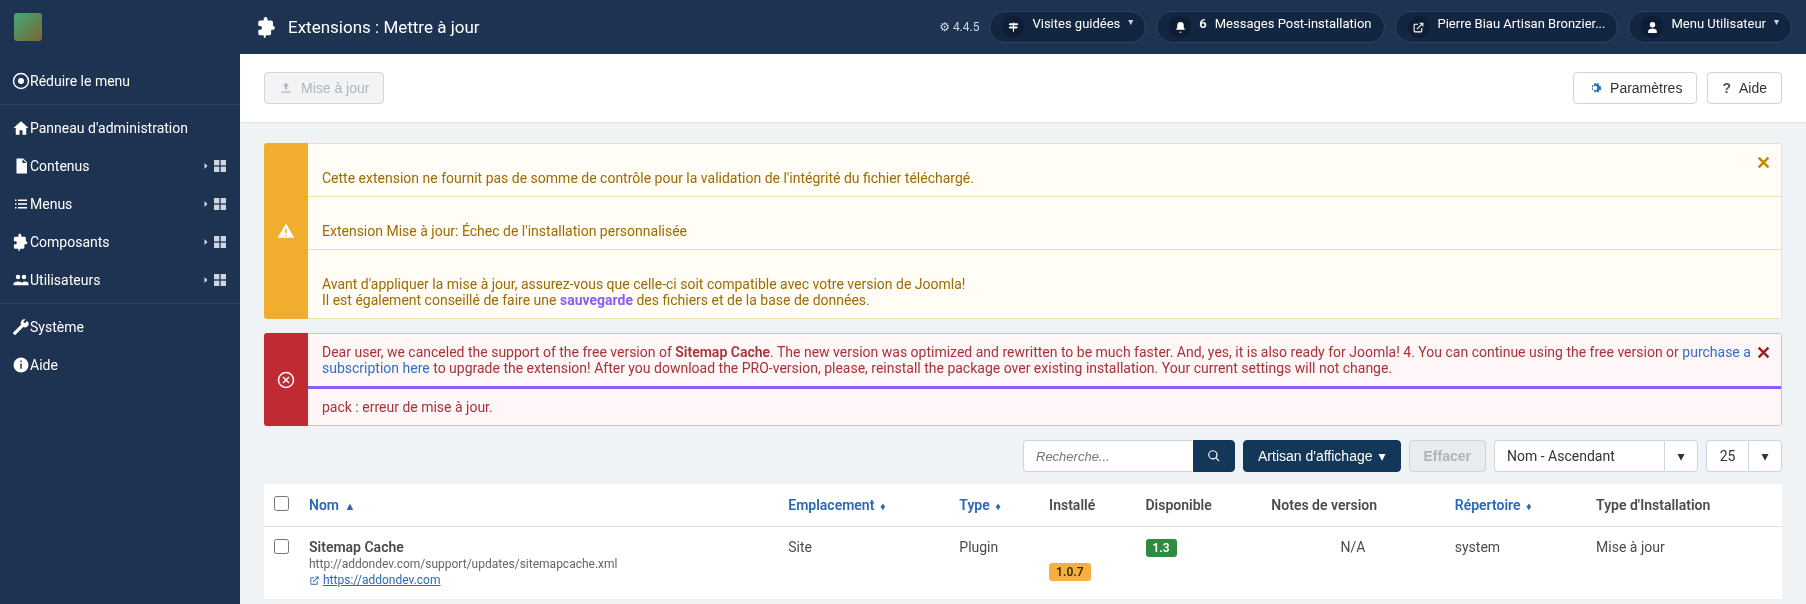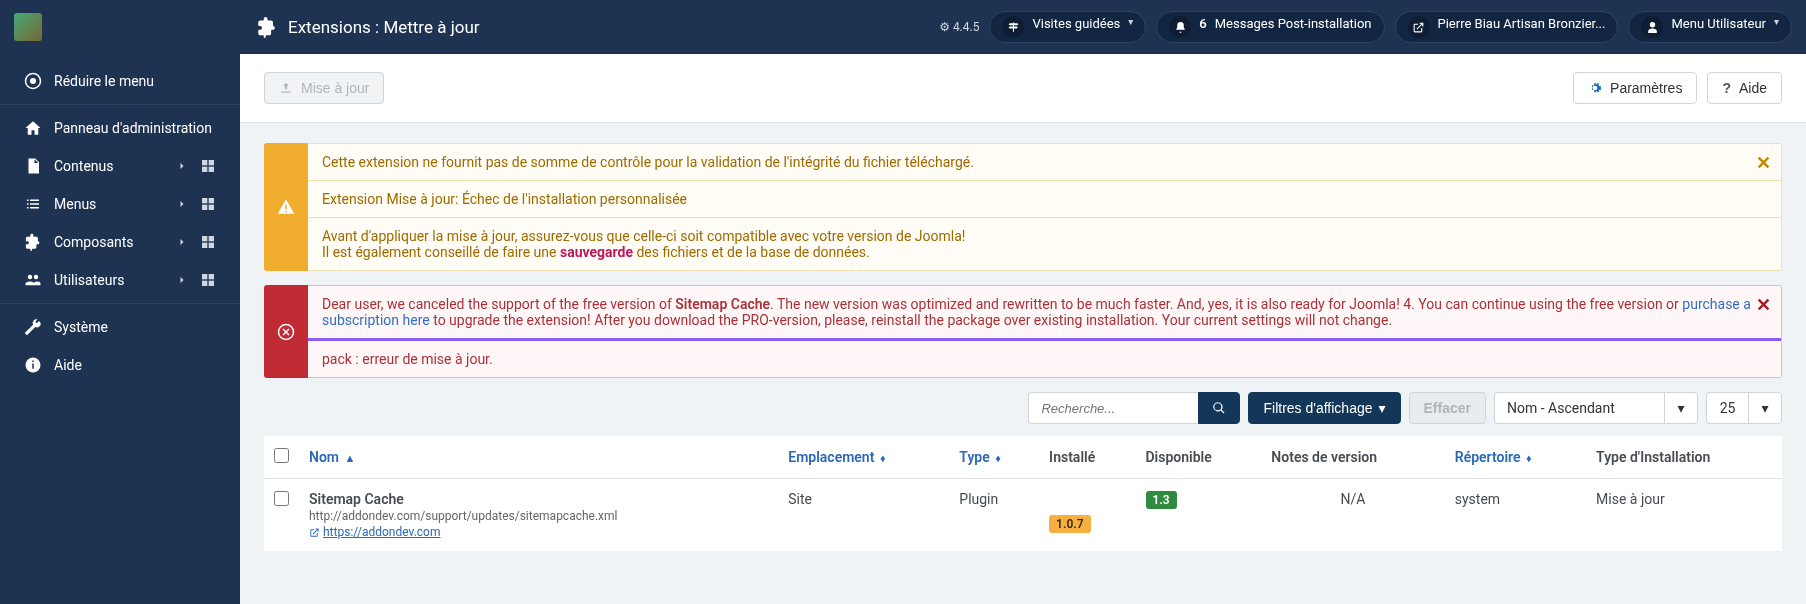--- a/index.html
+++ b/index.html
@@ -17,21 +17,21 @@
 .ver-badge { color: #cfd6e0; font-size: 12px; }
 .pill { display: flex; align-items: flex-start; gap: 8px; background: #132641; border: 1px solid #2a4466; border-radius: 20px; padding: 4px 12px; color: #fff; font-size: 13px; cursor: pointer; white-space: nowrap; }
 .pill .circ { width: 22px; height: 22px; border-radius: 50%; background: #0e1d33; display: flex; align-items: center; justify-content: center; }
 .pill svg { width: 13px; height: 13px; fill: #fff; }
 .pill .count { font-weight: 600; }
 .pill .caret { font-size: 10px; opacity: 0.8; }
 
 
 .layout { display: flex; min-height: calc(100vh - 54px); }
 .sidebar { width: 240px; background: #1e3352; color: #cfd6e0; padding: 8px 0; flex-shrink: 0; }
-.side-item { display: flex; align-items: center; gap: 12px; padding: 10px 24px; cursor: pointer; color: #fff; font-size: 14px; }
+.side-item { display: flex; align-items: center; padding: 10px 12px; cursor: pointer; color: #fff; font-size: 14px; }
 .side-item svg.ic { width: 18px; height: 18px; fill: #fff; }
 .side-item .txt { flex: 1; }
 .side-item .chev { width: 12px; height: 12px; fill: #cfd6e0; }
 .side-item .dash { width: 16px; height: 16px; fill: #cfd6e0; }
 .side-sep { border: none; border-top: 1px solid #2a4466; margin: 4px 0; }
 
 
 .main { flex: 1; padding: 0; }
 .toolbar { background: #fff; border-bottom: 1px solid #dee2e6; padding: 18px 24px; display: flex; align-items: center; gap: 10px; }
 .btn { display: inline-flex; align-items: center; gap: 8px; border: 1px solid #ced4da; background: #fff; padding: 7px 14px; border-radius: 4px; font-size: 14px; cursor: pointer; color: #333; }
@@ -44,23 +44,23 @@
 .content-area { padding: 20px 24px; }
 
 
 .alert { display: flex; border-radius: 3px; overflow: hidden; margin-bottom: 14px; }
 .alert .stripe { width: 44px; display: flex; align-items: center; justify-content: center; flex-shrink:0; }
 .alert .body { flex: 1; position: relative; }
 .alert .close { position: absolute; right: 10px; top: 8px; cursor: pointer; font-size: 18px; font-weight: bold; }
 .alert-warn .stripe { background: #f0ad2e; }
 .alert-warn .body { background: #fffdf5; border: 1px solid #f0e2b0; border-left: none; }
 .alert-warn .close { color: #c08a00; }
-.alert-warn .msg { padding: 10px 30px 10px 14px; color: #9f6b00; border-bottom: 1px solid #f0e2b0; font-size: 14px; }
+.alert-warn .msg { padding: 26px 30px 10px 14px; color: #9f6b00; border-bottom: 1px solid #f0e2b0; font-size: 14px; }
 .alert-warn .msg:last-child { border-bottom: none; }
-.alert-warn .msg b { color: #be185d; }
+.alert-warn .msg b { color: #8b5cf6; }
 .alert-err .stripe { background: #c02b33; }
 .alert-err .body { background: #fff7f7; border: 1px solid #e6b9bb; border-left: none; }
 .alert-err .close { color: #a01f27; }
 .alert-err .msg { padding: 10px 30px 10px 14px; color: #a83238; border-bottom: 3px solid #8b5cf6; font-size: 14px; }
 .alert-err .msg:last-child { border-bottom: none; }
 .alert-err a { color: #326fc2; }
 .alert-err b { color: #a83238; font-weight: 600; }
 .stripe svg { width: 18px; height: 18px; fill: #fff; }
 
 
@@ -301,21 +301,21 @@
       <div class="filters">
         <div class="inputgrp">
           <input class="search-inp" placeholder="Recherche..." style="">
           <button class="search-btn">
             <svg viewBox="0 0 24 24">
                 <path d="M10 2a8 8 0 1 0 5 14.3l5 5 1.4-1.4-5-5A8 8 0 0 0 10 2zm0 2a6 6 0 1 1 0 12 6 6 0 0 1 0-12z"></path>
               </svg>
           </button>
         </div>
         <button class="filter-btn">
-          <span>Filtres d'affichage</span>
+          <span>Artisan d'affichage</span>
             <span class="caret">▾</span>
         </button>
         <button class="clr-btn">Effacer</button>
         <div class="sel sort">
           <div class="sel-txt">Nom - Ascendant</div>
           <div class="sel-car">▾</div>
         </div>
         <div class="sel lim">
           <div class="sel-txt">25</div>
           <div class="sel-car">▾</div>

